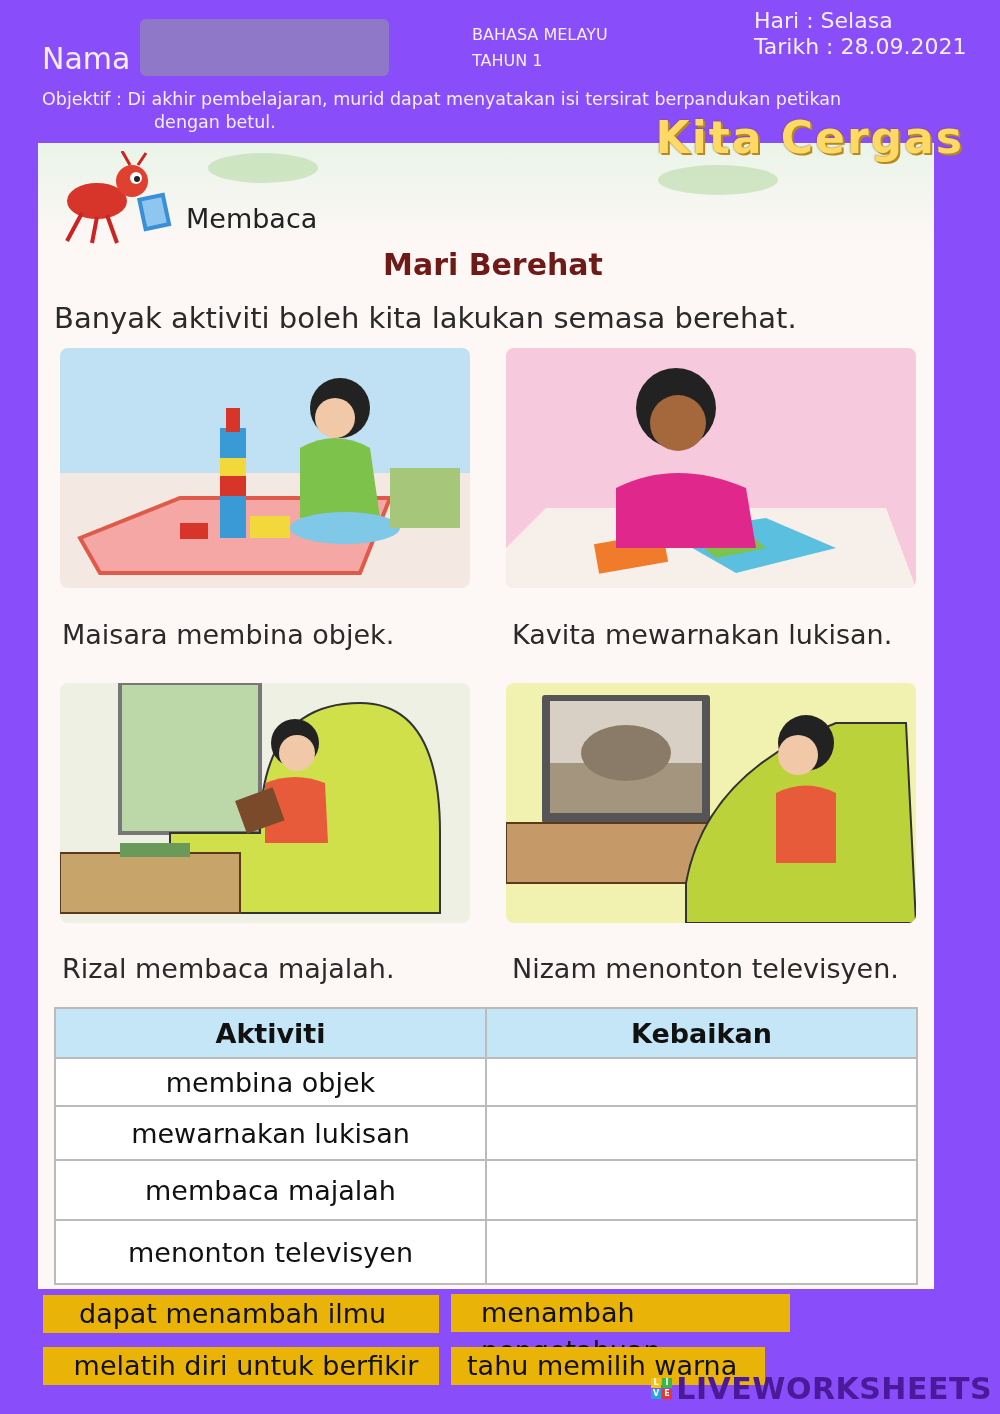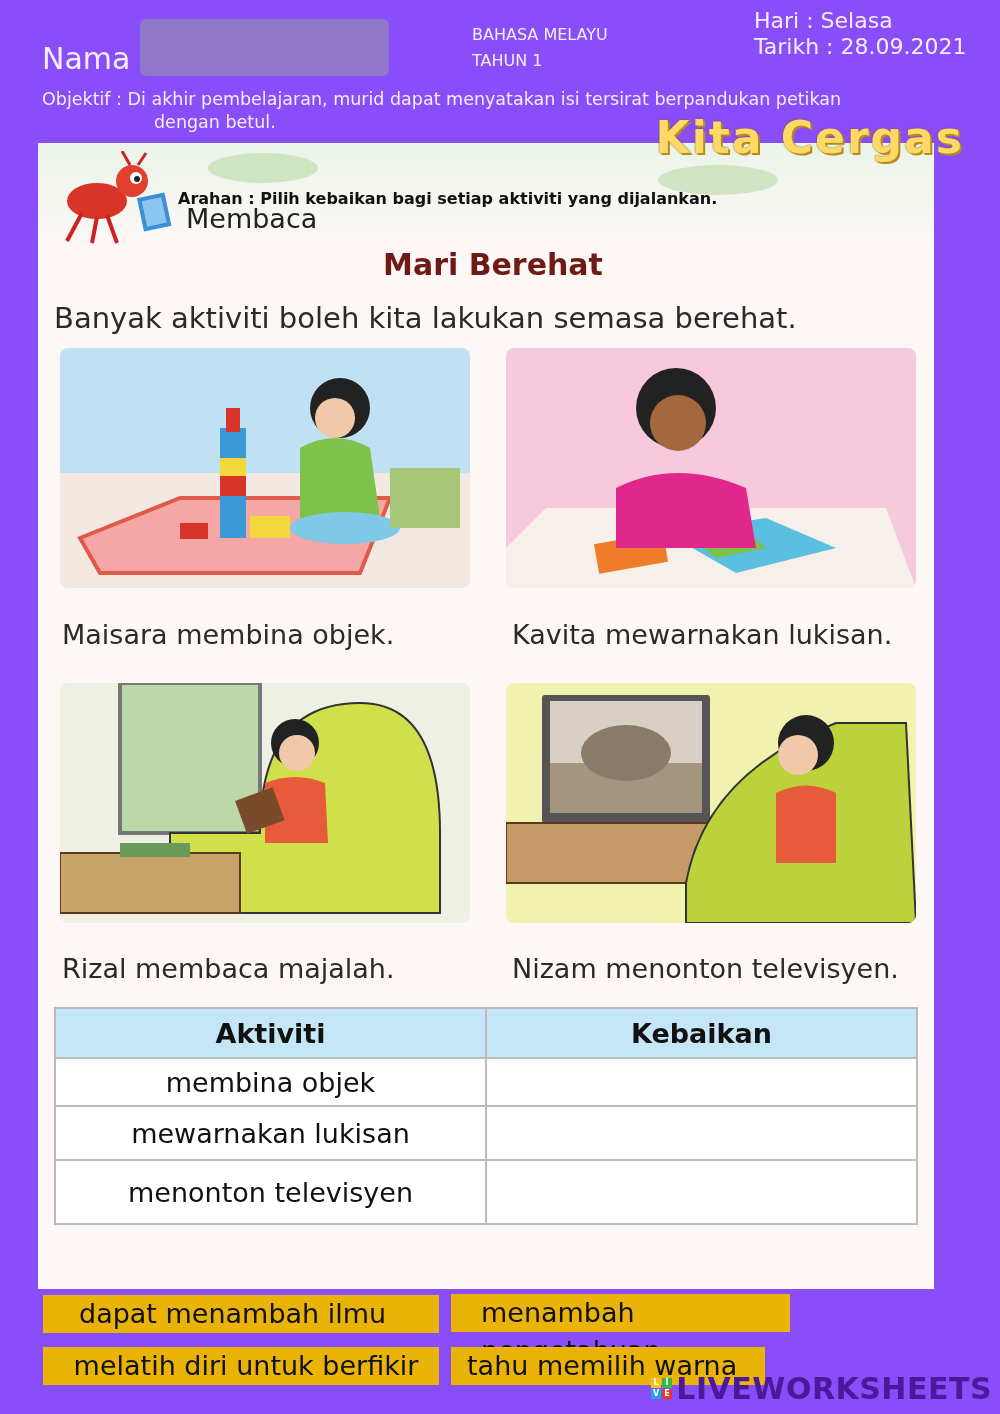--- a/index.html
+++ b/index.html
@@ -61,21 +61,20 @@
   <svg class="abs" id="ant" viewBox="0 0 130 100">
     <ellipse cx="45" cy="50" rx="30" ry="18" fill="#d8352a"></ellipse>
     <circle cx="80" cy="30" r="16" fill="#e0402f"></circle>
     <circle cx="84" cy="27" r="6" fill="#fff"></circle>
       <circle cx="85" cy="28" r="3" fill="#222"></circle>
     <path d="M78 14 L70 0 M86 14 L94 2" stroke="#c22" stroke-width="3" fill="none"></path>
     <path d="M30 62 L15 90 M45 66 L40 92 M55 64 L65 92" stroke="#c22" stroke-width="4" fill="none"></path>
     <rect x="88" y="44" width="28" height="34" fill="#3a8fd6" transform="rotate(-12 102 60)"></rect>
     <rect x="92" y="48" width="20" height="26" fill="#8ec6f0" transform="rotate(-12 102 60)"></rect>
   </svg>
-  <div class="abs" id="arahan">Arahan : Pilih kebaikan bagi setiap aktiviti yang dijalankan.</div>
   <div class="abs" id="membaca">Membaca</div>
   <div class="abs" id="title">Mari Berehat</div>
   <div class="abs" id="intro">Banyak aktiviti boleh kita lakukan semasa berehat.</div>
 
   <div class="abs pic" style="left:22px;top:205px;background:linear-gradient(#bfe1f3 0 52%,#f4e9e2 52% 100%);">
     <svg width="410" height="240" viewBox="0 0 410 240">
       <polygon points="20,190 120,150 330,150 300,225 40,225" fill="#f4a7a4" stroke="#e05a4a" stroke-width="4"></polygon>
       <rect x="160" y="80" width="26" height="110" fill="#3a9ad6"></rect>
       <rect x="160" y="110" width="26" height="18" fill="#f2d83a"></rect>
       <rect x="160" y="128" width="26" height="20" fill="#d8352a"></rect>
@@ -142,20 +141,24 @@
     </thead>
     <tbody>
       <tr style="height:48px;">
         <td>membina objek</td>
         <td class="ans"></td>
       </tr>
       <tr style="height:54px;">
         <td>mewarnakan lukisan</td>
         <td class="ans"></td>
       </tr>
+      <tr style="height:60px;">
+        <td>membaca majalah</td>
+        <td class="ans"></td>
+      </tr>
       <tr style="height:64px;border-radius:10px;">
         <td>menonton televisyen</td>
         <td class="ans"></td>
       </tr>
     </tbody>
   </table>
 </div>
 
 <div class="abs chip" style="left:43px;top:1295px;width:396px;padding-left:36px;">dapat menambah ilmu</div>
 <div class="abs chip" style="left:451px;top:1294px;width:339px;padding-left:30px;">menambah pengetahuan</div>

